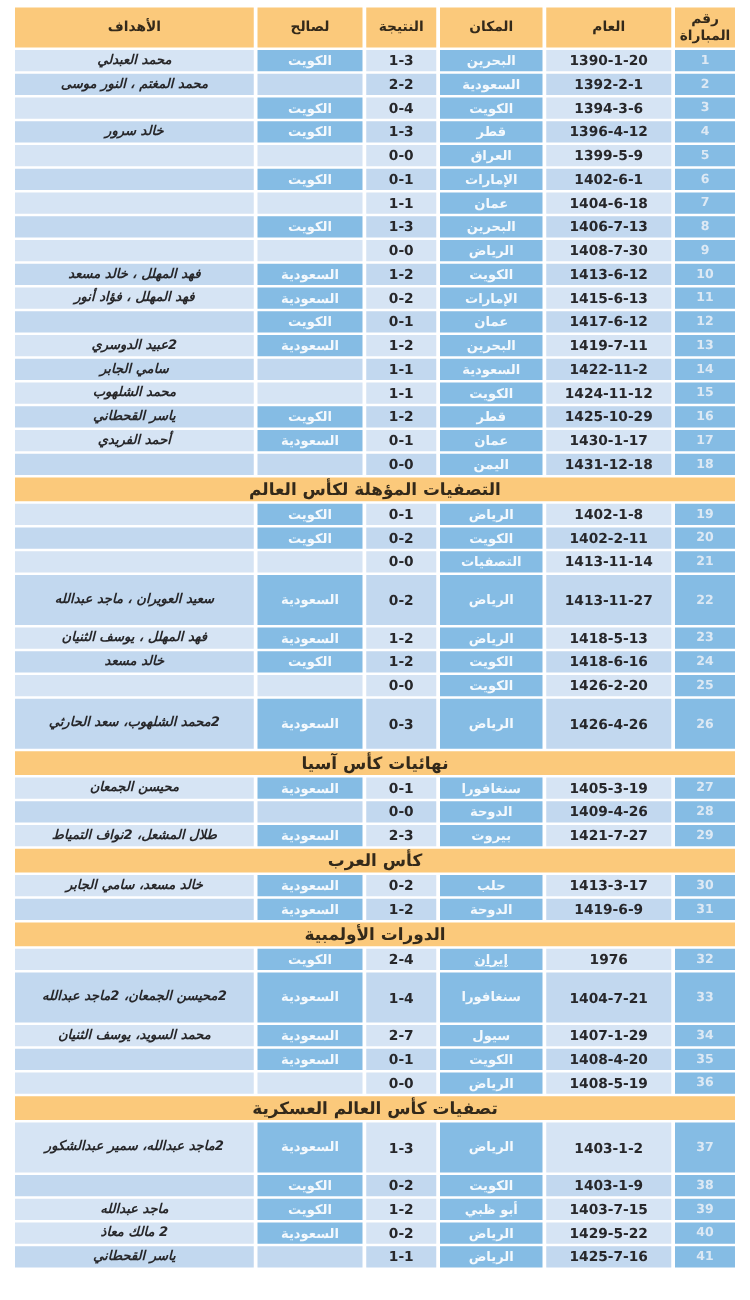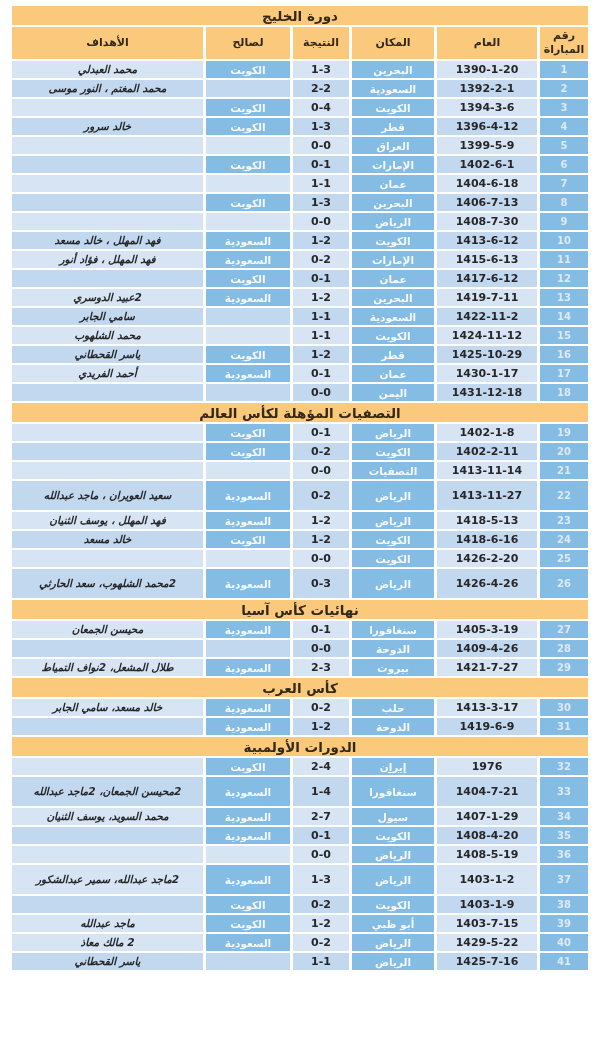--- a/index.html
+++ b/index.html
@@ -54,40 +54,37 @@
     font-size:10.5px;
   }
   td.goals{
     color:#27272a;
     font-size:10.5px;
     line-height:1.3;
     font-style:italic;
   }
   .row-light{background:var(--rowlight);}
   .row-alt{background:var(--rowalt);}
-  tr.tall td{height:29px;margin-top:24px;}
+  tr.tall td{height:40px;margin-top:24px;}
   .place-link{text-decoration:underline;color:inherit;cursor:pointer;}
 </style>
 </head>
 <body style="--orange: #fbc97b; --blue: #85bce4; --rowlight: #d6e4f4; --rowalt: #c2d8ef;">
 
 <table class="matches">
   <colgroup>
     <col style="width:48px">
       <col style="width:100px">
       <col style="width:82px">
     <col style="width:56px">
       <col style="width:84px">
       <col>
   </colgroup>
   <tbody>
       <tr>
-        <td class="section-title" colspan="6">دورة الخليج</td>
-      </tr>
-      <tr>
         <td class="col-header">رقم المباراة</td>
         <td class="col-header">العام</td>
         <td class="col-header">المكان</td>
         <td class="col-header">النتيجة</td>
         <td class="col-header">لصالح</td>
         <td class="col-header">الأهداف</td>
       </tr>
       <tr>
         <td class="num">1</td>
         <td class="year row-light">1390-1-20</td>
@@ -381,20 +378,23 @@
         <td class="goals row-alt"></td>
       </tr>
       <tr>
         <td class="num">36</td>
         <td class="year row-light">1408-5-19</td>
         <td class="place">الرياض</td>
         <td class="result row-light">0-0</td>
         <td class="winner row-light"></td>
         <td class="goals row-light"></td>
       </tr>
+      <tr>
+        <td class="section-title" colspan="6">تصفيات كأس العالم العسكرية</td>
+      </tr>
       <tr class="tall">
         <td class="num">37</td>
         <td class="year row-light">1403-1-2</td>
         <td class="place">الرياض</td>
         <td class="result row-light">1-3</td>
         <td class="winner-f">السعودية</td>
         <td class="goals row-light">2ماجد عبدالله، سمير عبدالشكور</td>
       </tr>
       <tr>
         <td class="num">38</td>

